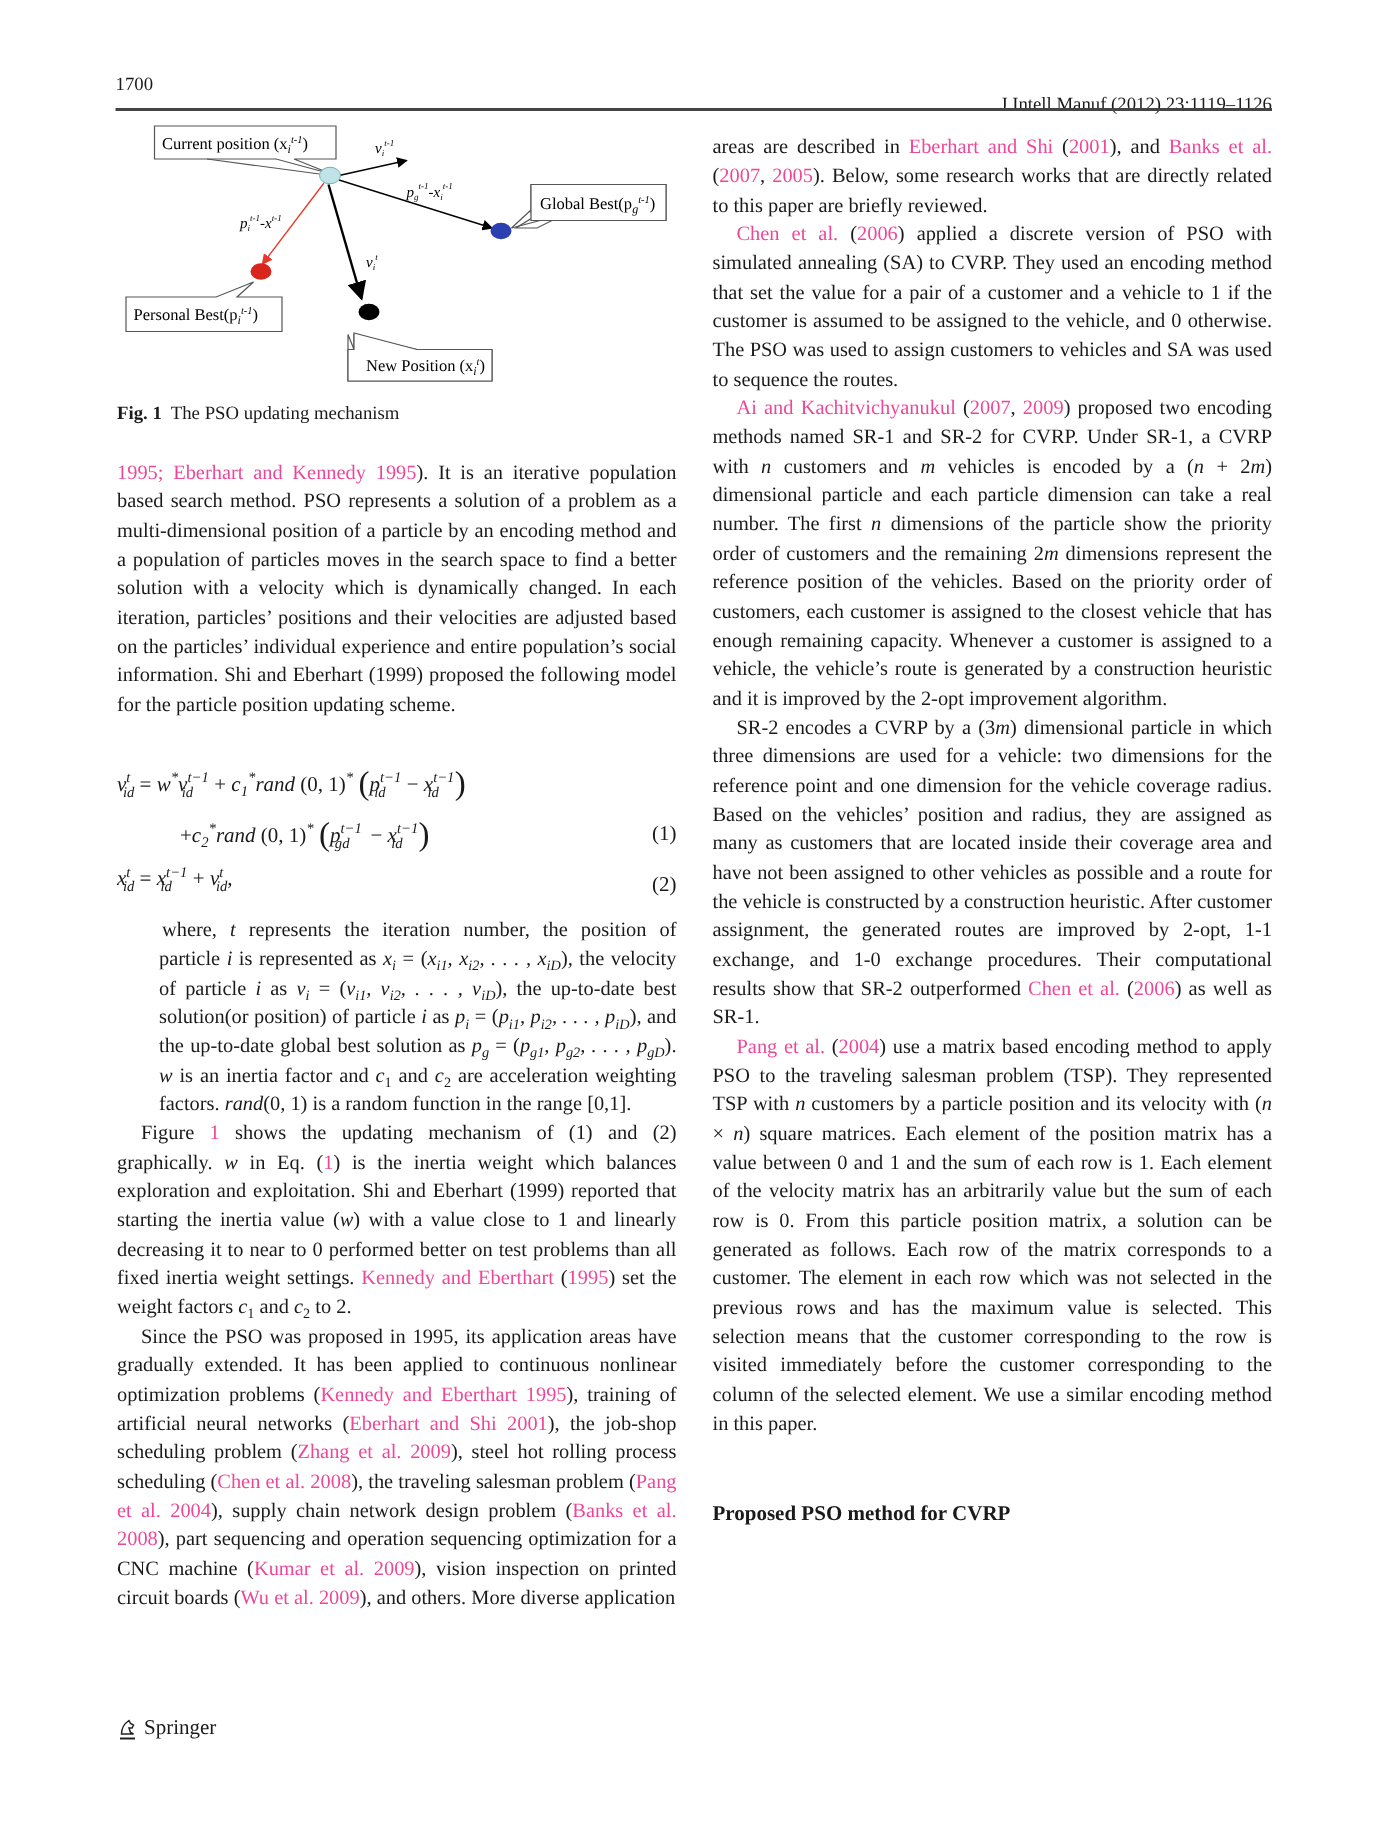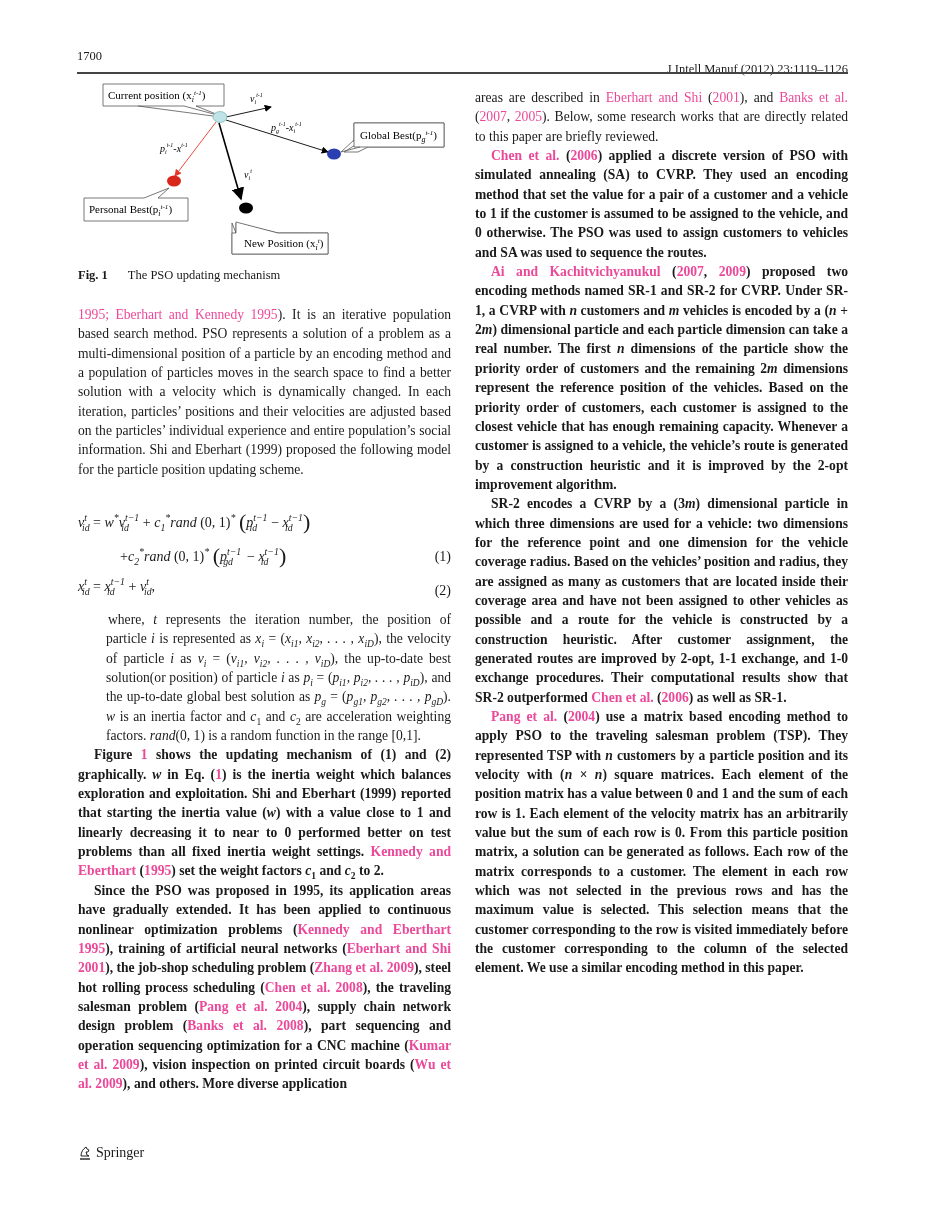--- a/index.html
+++ b/index.html
@@ -17,31 +17,31 @@
   .header-rule {
     position: absolute; left: 77px; top: 72px; width: 771px; height: 2px; background: #444;
   }
   .col {
     position: absolute; width: 373px; font-size: 13.6px; line-height: 19.35px;
     text-align: justify;
   }
   .col-left { left: 78px; }
   .col-right { left: 475px; top: 88px; }
   .col p { margin: 0; }
-  .col p.indent { text-indent: 16px; font-weight: bold; }
+  .col p.indent { text-indent: 16px; }
   a.cite { color: #ec4899; text-decoration: none; }
   i.m { font-style: italic; }
 
   
   .figure { position: absolute; left: 78px; top: 80px; width: 373px; height: 180px; }
   .figure svg { position: absolute; left: 0; top: 0; }
   .fig-caption {
     position: absolute; left: 78px; top: 268px; font-size: 12.5px;
   }
-  .fig-caption b { font-weight: bold; margin-right: 20px; }
+  .fig-caption b { font-weight: bold; margin-right: 6px; }
 
   .equations {
     position: absolute; left: 78px; top: 505px; width: 373px; height: 100px; font-size: 14px;
   }
   .eq-line { position: absolute; left: 0; white-space: nowrap; font-style: italic; }
   .eq-num { position: absolute; right: 0; font-style: normal; }
   sub, sup { font-size: 70%; line-height: 0; }
   .paren-big { font-size: 22px; font-style: normal; vertical-align: -2px; }
 
   .section-heading {
@@ -172,20 +172,21 @@
   </p>
   <p class="indent">
     <a class="cite">Ai and Kachitvichyanukul</a> (<a class="cite">2007</a>, <a class="cite">2009</a><span>) proposed two encoding methods named SR-1 and SR-2 for CVRP. Under SR-1, a CVRP with </span><i class="m">n</i><span> customers and </span><i class="m">m</i><span> vehicles is encoded by a (</span><i class="m">n</i> + 2<i class="m">m</i><span>) dimensional particle and each particle dimension can take a real number. The first </span><i class="m">n</i><span> dimensions of the particle show the priority order of customers and the remaining 2</span><i class="m">m</i><span> dimensions represent the reference position of the vehicles. Based on the priority order of customers, each customer is assigned to the closest vehicle that has enough remaining capacity. Whenever a customer is assigned to a vehicle, the vehicle’s route is generated by a construction heuristic and it is improved by the 2-opt improvement algorithm.</span>
   </p>
   <p class="indent">
     <span>SR-2 encodes a CVRP by a (3</span><i class="m">m</i><span>) dimensional particle in which three dimensions are used for a vehicle: two dimensions for the reference point and one dimension for the vehicle coverage radius. Based on the vehicles’ position and radius, they are assigned as many as customers that are located inside their coverage area and have not been assigned to other vehicles as possible and a route for the vehicle is constructed by a construction heuristic. After customer assignment, the generated routes are improved by 2-opt, 1-1 exchange, and 1-0 exchange procedures. Their computational results show that SR-2 outperformed </span><a class="cite">Chen et al.</a> (<a class="cite">2006</a><span>) as well as SR-1.</span>
   </p>
   <p class="indent">
     <a class="cite">Pang et al.</a> (<a class="cite">2004</a><span>) use a matrix based encoding method to apply PSO to the traveling salesman problem (TSP). They represented TSP with </span><i class="m">n</i><span> customers by a particle position and its velocity with (</span><i class="m">n</i> × <i class="m">n</i><span>) square matrices. Each element of the position matrix has a value between 0 and 1 and the sum of each row is 1. Each element of the velocity matrix has an arbitrarily value but the sum of each row is 0. From this particle position matrix, a solution can be generated as follows. Each row of the matrix corresponds to a customer. The element in each row which was not selected in the previous rows and has the maximum value is selected. This selection means that the customer corresponding to the row is visited immediately before the customer corresponding to the column of the selected element. We use a similar encoding method in this paper.</span>
   </p>
+  <h3 class="section-heading" style="margin-top:42px; margin-bottom:19px;">Proposed PSO method for CVRP</h3>
 </div>
 
 <div class="springer">
   <svg class="logo" viewBox="0 0 14 16">
     <path d="M3,11 C3,7 5,4 8,2 L9,4 L11,5 L10,7 L8,7 L9,10 L11,11 Z" fill="none" stroke="#222" stroke-width="1"></path>
     <line x1="2" y1="14" x2="12" y2="14" stroke="#222" stroke-width="1.4"></line>
   </svg>
   <span>Springer</span>
 </div>
 

